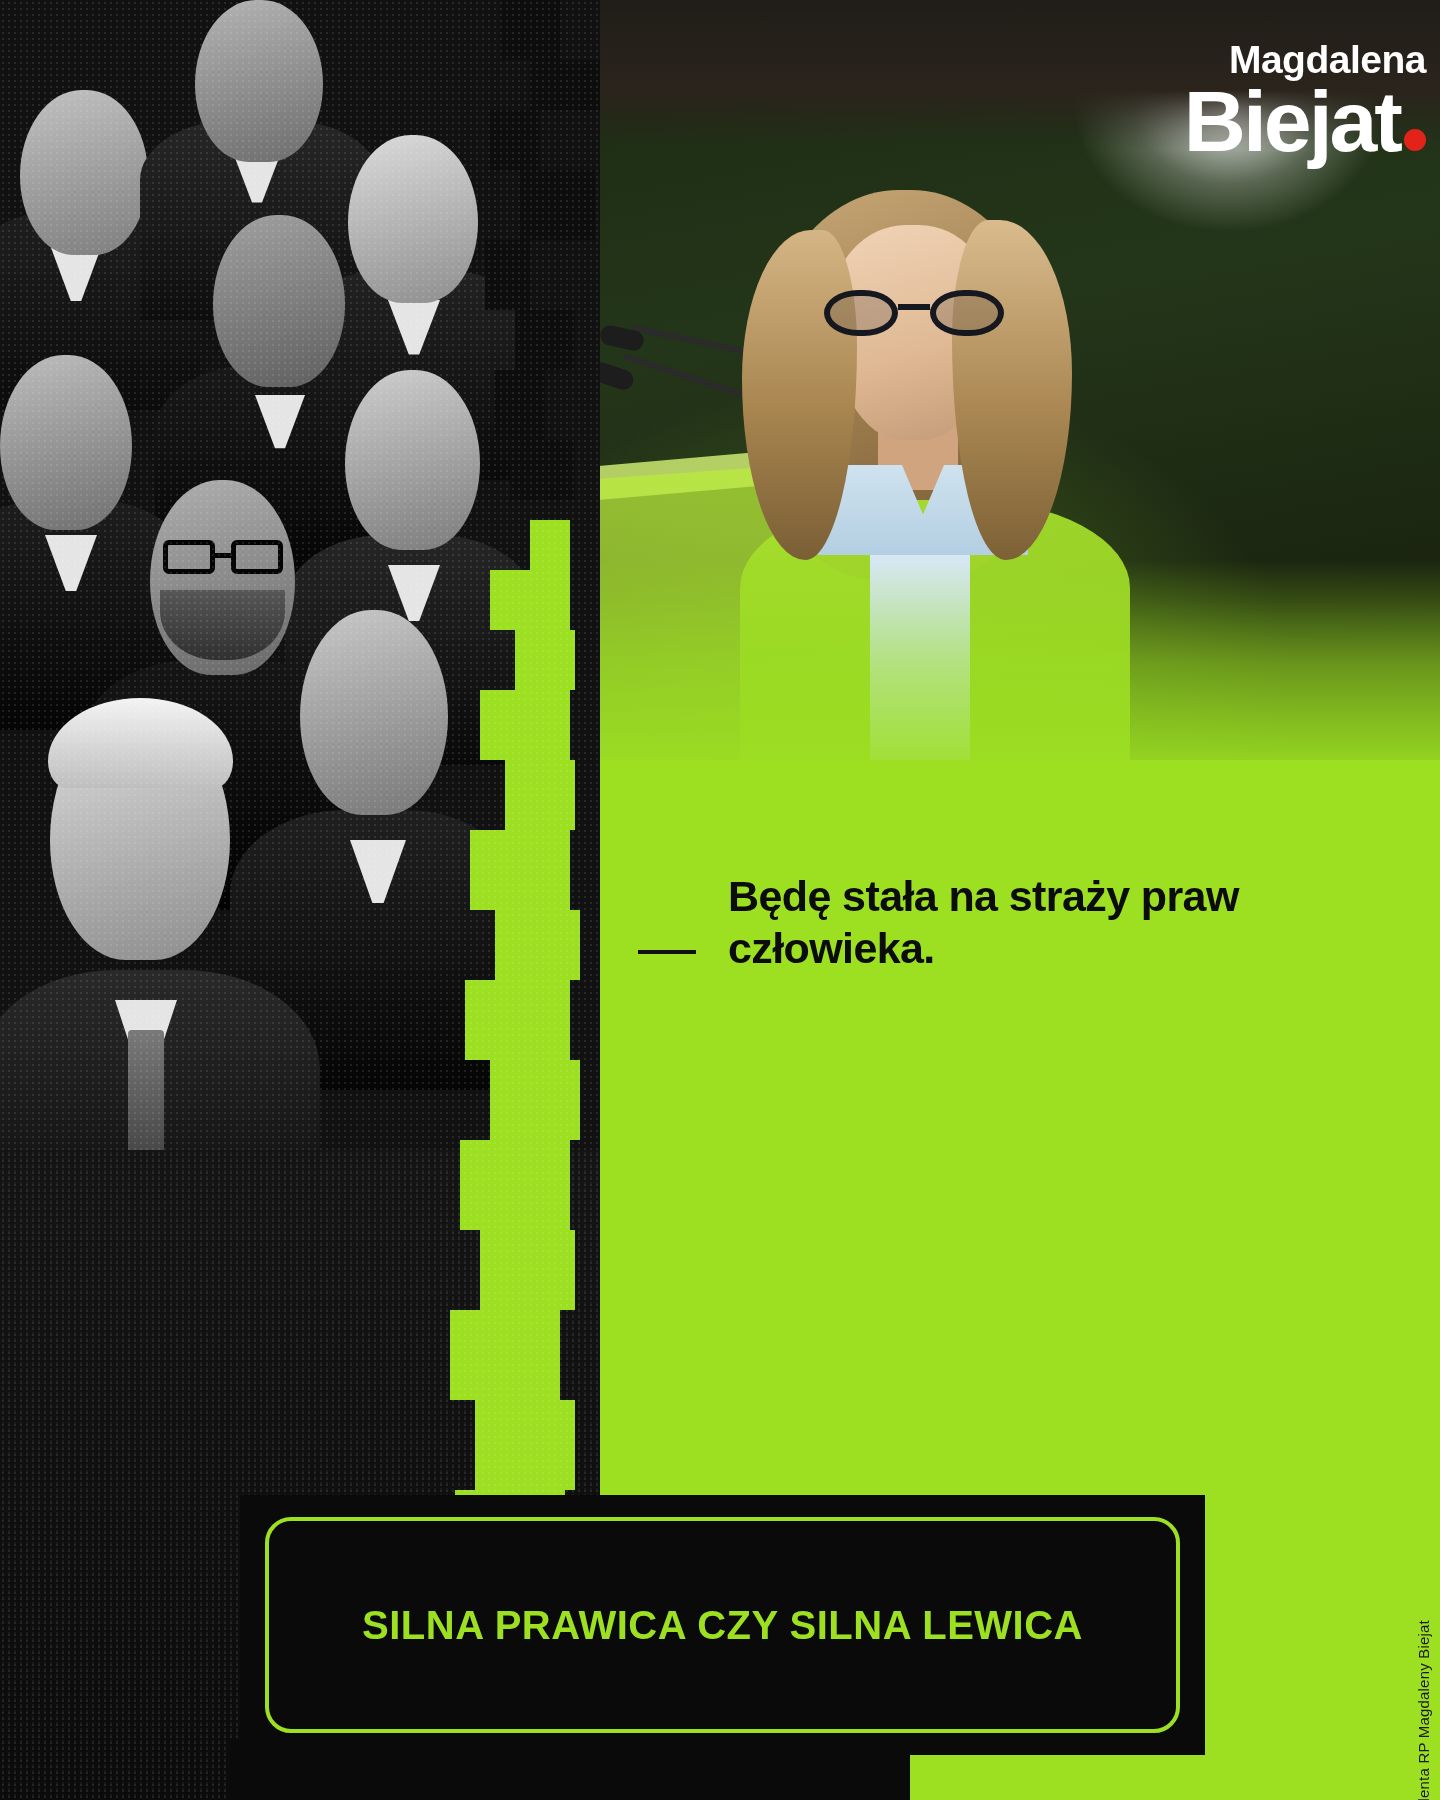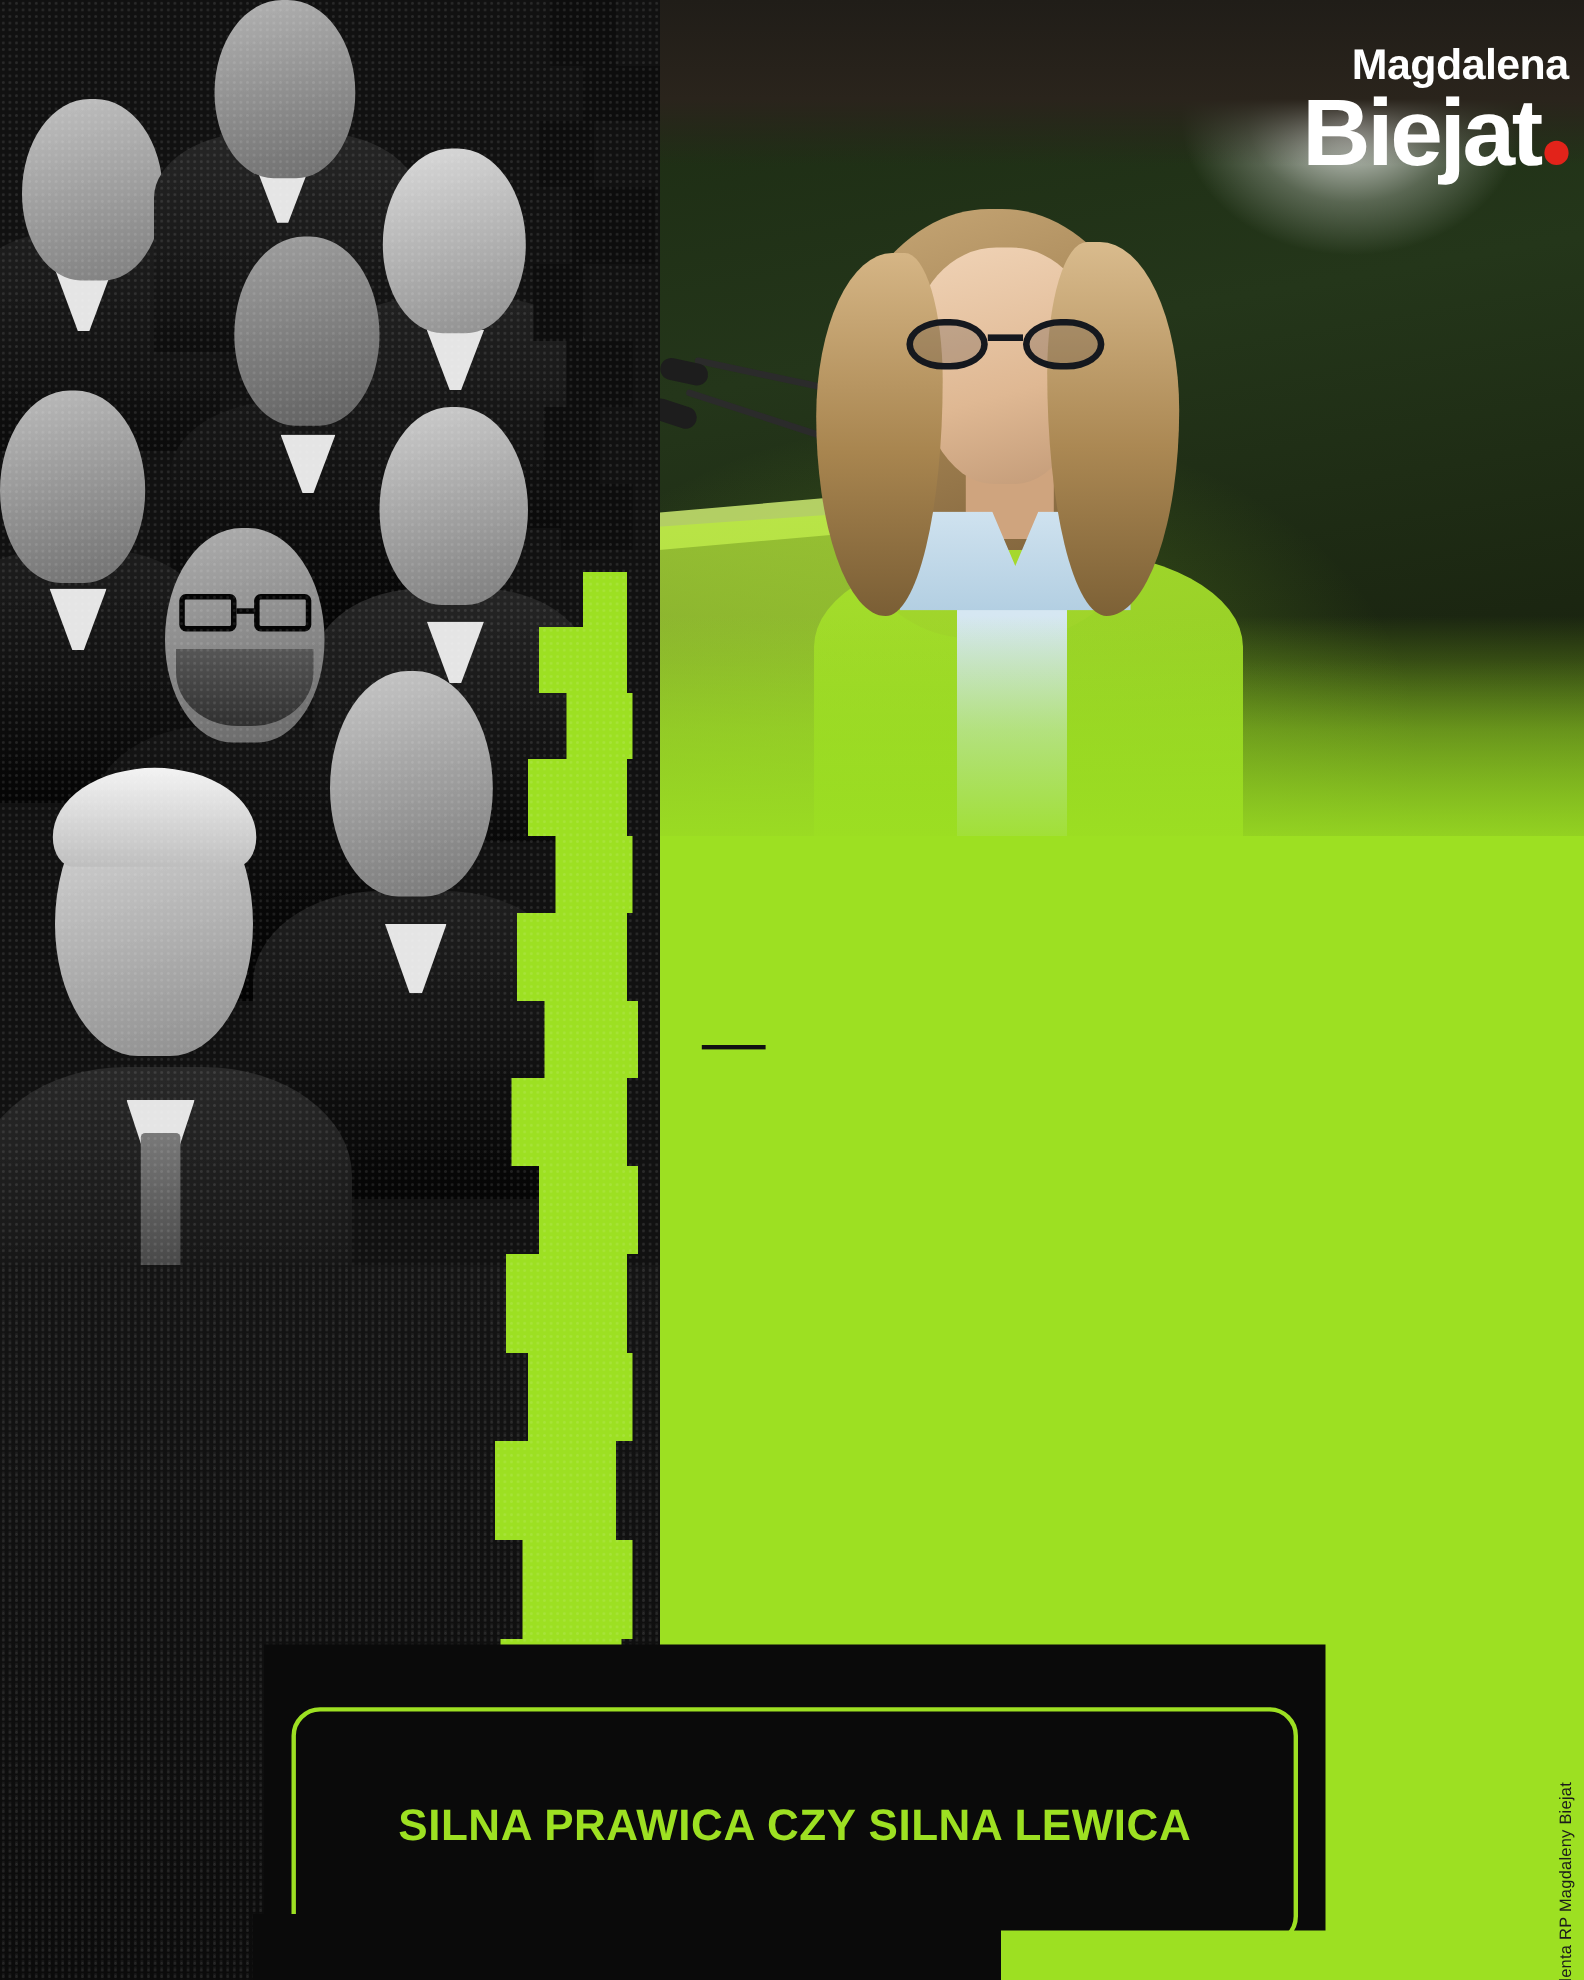--- a/index.html
+++ b/index.html
@@ -262,21 +262,20 @@
   .banner-inner {
     position: absolute;
     left: 25px; top: 22px;
     width: 915px; height: 216px;
     border: 4px solid #9de022;
     border-radius: 26px;
     display: flex;
     flex-direction: column;
     align-items: center;
     justify-content: center;
-    margin-top: 35px;
   }
   .banner-line1 {
     color: #9de022;
     font-size: 40px;
     font-weight: 800;
     letter-spacing: 0.5px;
     line-height: 1.1;
   }
   .banner-line2 {
     color: #9de022;
@@ -452,20 +451,21 @@
 
   <div class="logo">
     <div class="logo-first">Magdalena</div>
     <div class="logo-last">
       <span>Biejat</span><span class="logo-dot"></span>
     </div>
   </div>
 
   <div class="quote">
     <div class="quote-dash"></div>
+    <div class="quote-bold">Będę stała na straży praw człowieka.</div>
   </div>
 
   <div class="bottom-black-strip"></div>
   <div class="banner">
     <div class="banner-inner">
       <div class="banner-line1">SILNA PRAWICA CZY SILNA LEWICA</div>
     </div>
   </div>
 
   <div class="disclaimer">Materiał KW Kandydata na Prezydenta RP Magdaleny Biejat</div>

